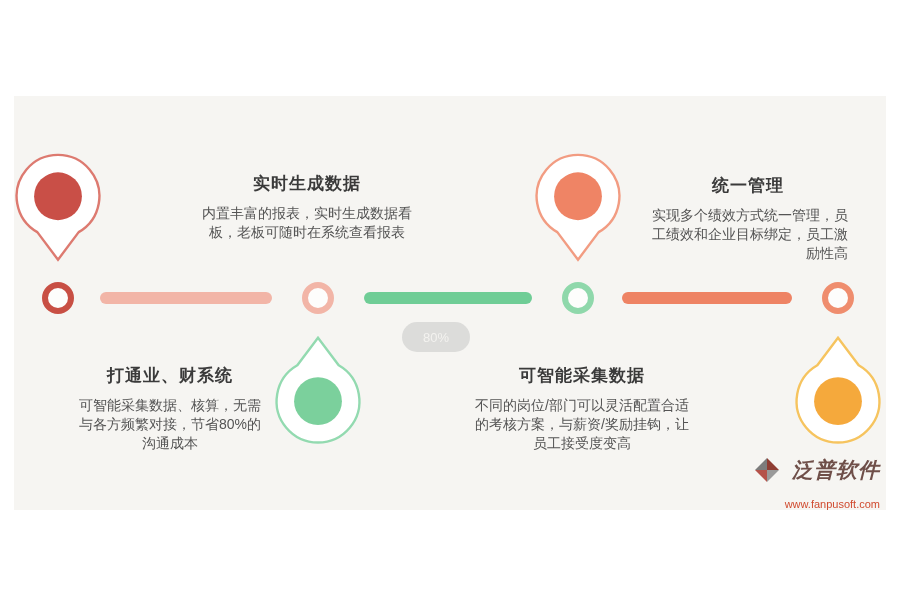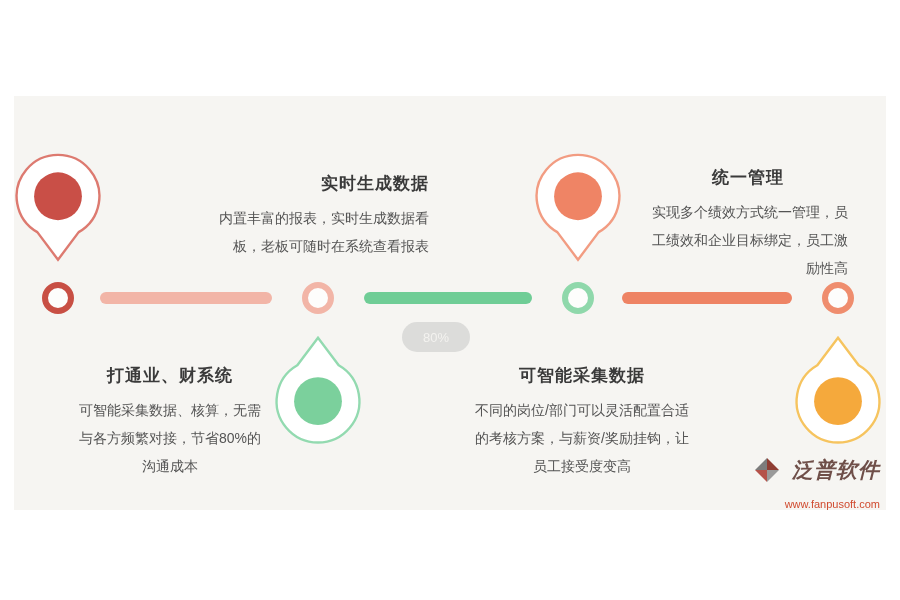--- a/index.html
+++ b/index.html
@@ -13,21 +13,21 @@
   .ring.r1{border-color:#c84f44;}
   .ring.r2{border-color:#f2b5a7;}
   .ring.r3{border-color:#8fd8ab;}
   .ring.r4{border-color:#ef8d6e;}
   .bar{position:absolute;top:292px;height:12px;border-radius:6px;}
   .bar.b1{background:#f2b5a7;}
   .bar.b2{background:#6fcd96;}
   .bar.b3{background:#ee8364;}
   .tblock{position:absolute;text-align:center;}
   .tblock .title{font-size:17px;font-weight:bold;color:#3a3a3a;letter-spacing:1px;margin-bottom:9px;}
-  .tblock .tbody{font-size:14px;color:#545454;line-height:28px;}
+  .tblock .tbody{font-size:14px;color:#545454;line-height:19px;}
   .tbody.left{text-align:right;}
   .badge{position:absolute;left:402px;top:322px;width:68px;height:30px;border-radius:15px;
          background:#dcdcda;color:#f3f2ef;font-size:13px;display:flex;align-items:center;justify-content:center;}
   .logo{position:absolute;left:748px;top:456px;width:132px;}
   .logo-row{display:flex;align-items:center;justify-content:flex-end;gap:12px;}
   .logo-name{font-size:21px;font-weight:bold;font-style:italic;color:#6f4f49;letter-spacing:1px;}
   .logo-url{margin-top:14px;text-align:right;font-size:11px;color:#d04a2e;}
 </style>
 </head>
 <body>
@@ -69,26 +69,26 @@
   <div class="bar b2" style="left:364px;width:168px;"></div>
   <div class="ring r3" style="left:562px;"></div>
   <div class="bar b3" style="left:622px;width:170px;"></div>
   <div class="ring r4" style="left:822px;"></div>
 </div>
 
 <div class="badge">
   <span>80%</span>
 </div>
 
-<div class="tblock" style="left:211px;top:172px;width:218px;text-align:right;">
+<div class="tblock" style="left:198px;top:172px;width:218px;">
   <div class="title">实时生成数据</div>
   <div class="tbody">内置丰富的报表，实时生成数据看板，老板可随时在系统查看报表</div>
 </div>
 
-<div class="tblock" style="left:648px;top:166px;width:200px;">
+<div class="tblock" style="left:648px;top:174px;width:200px;">
   <div class="title">统一管理</div>
   <div class="tbody left">实现多个绩效方式统一管理，员工绩效和企业目标绑定，员工激励性高</div>
 </div>
 
 <div class="tblock" style="left:50px;top:364px;width:192px;margin-left:24px;">
   <div class="title">打通业、财系统</div>
   <div class="tbody">可智能采集数据、核算，无需与各方频繁对接，节省80%的沟通成本</div>
 </div>
 
 <div class="tblock" style="left:470px;top:364px;width:224px;">

